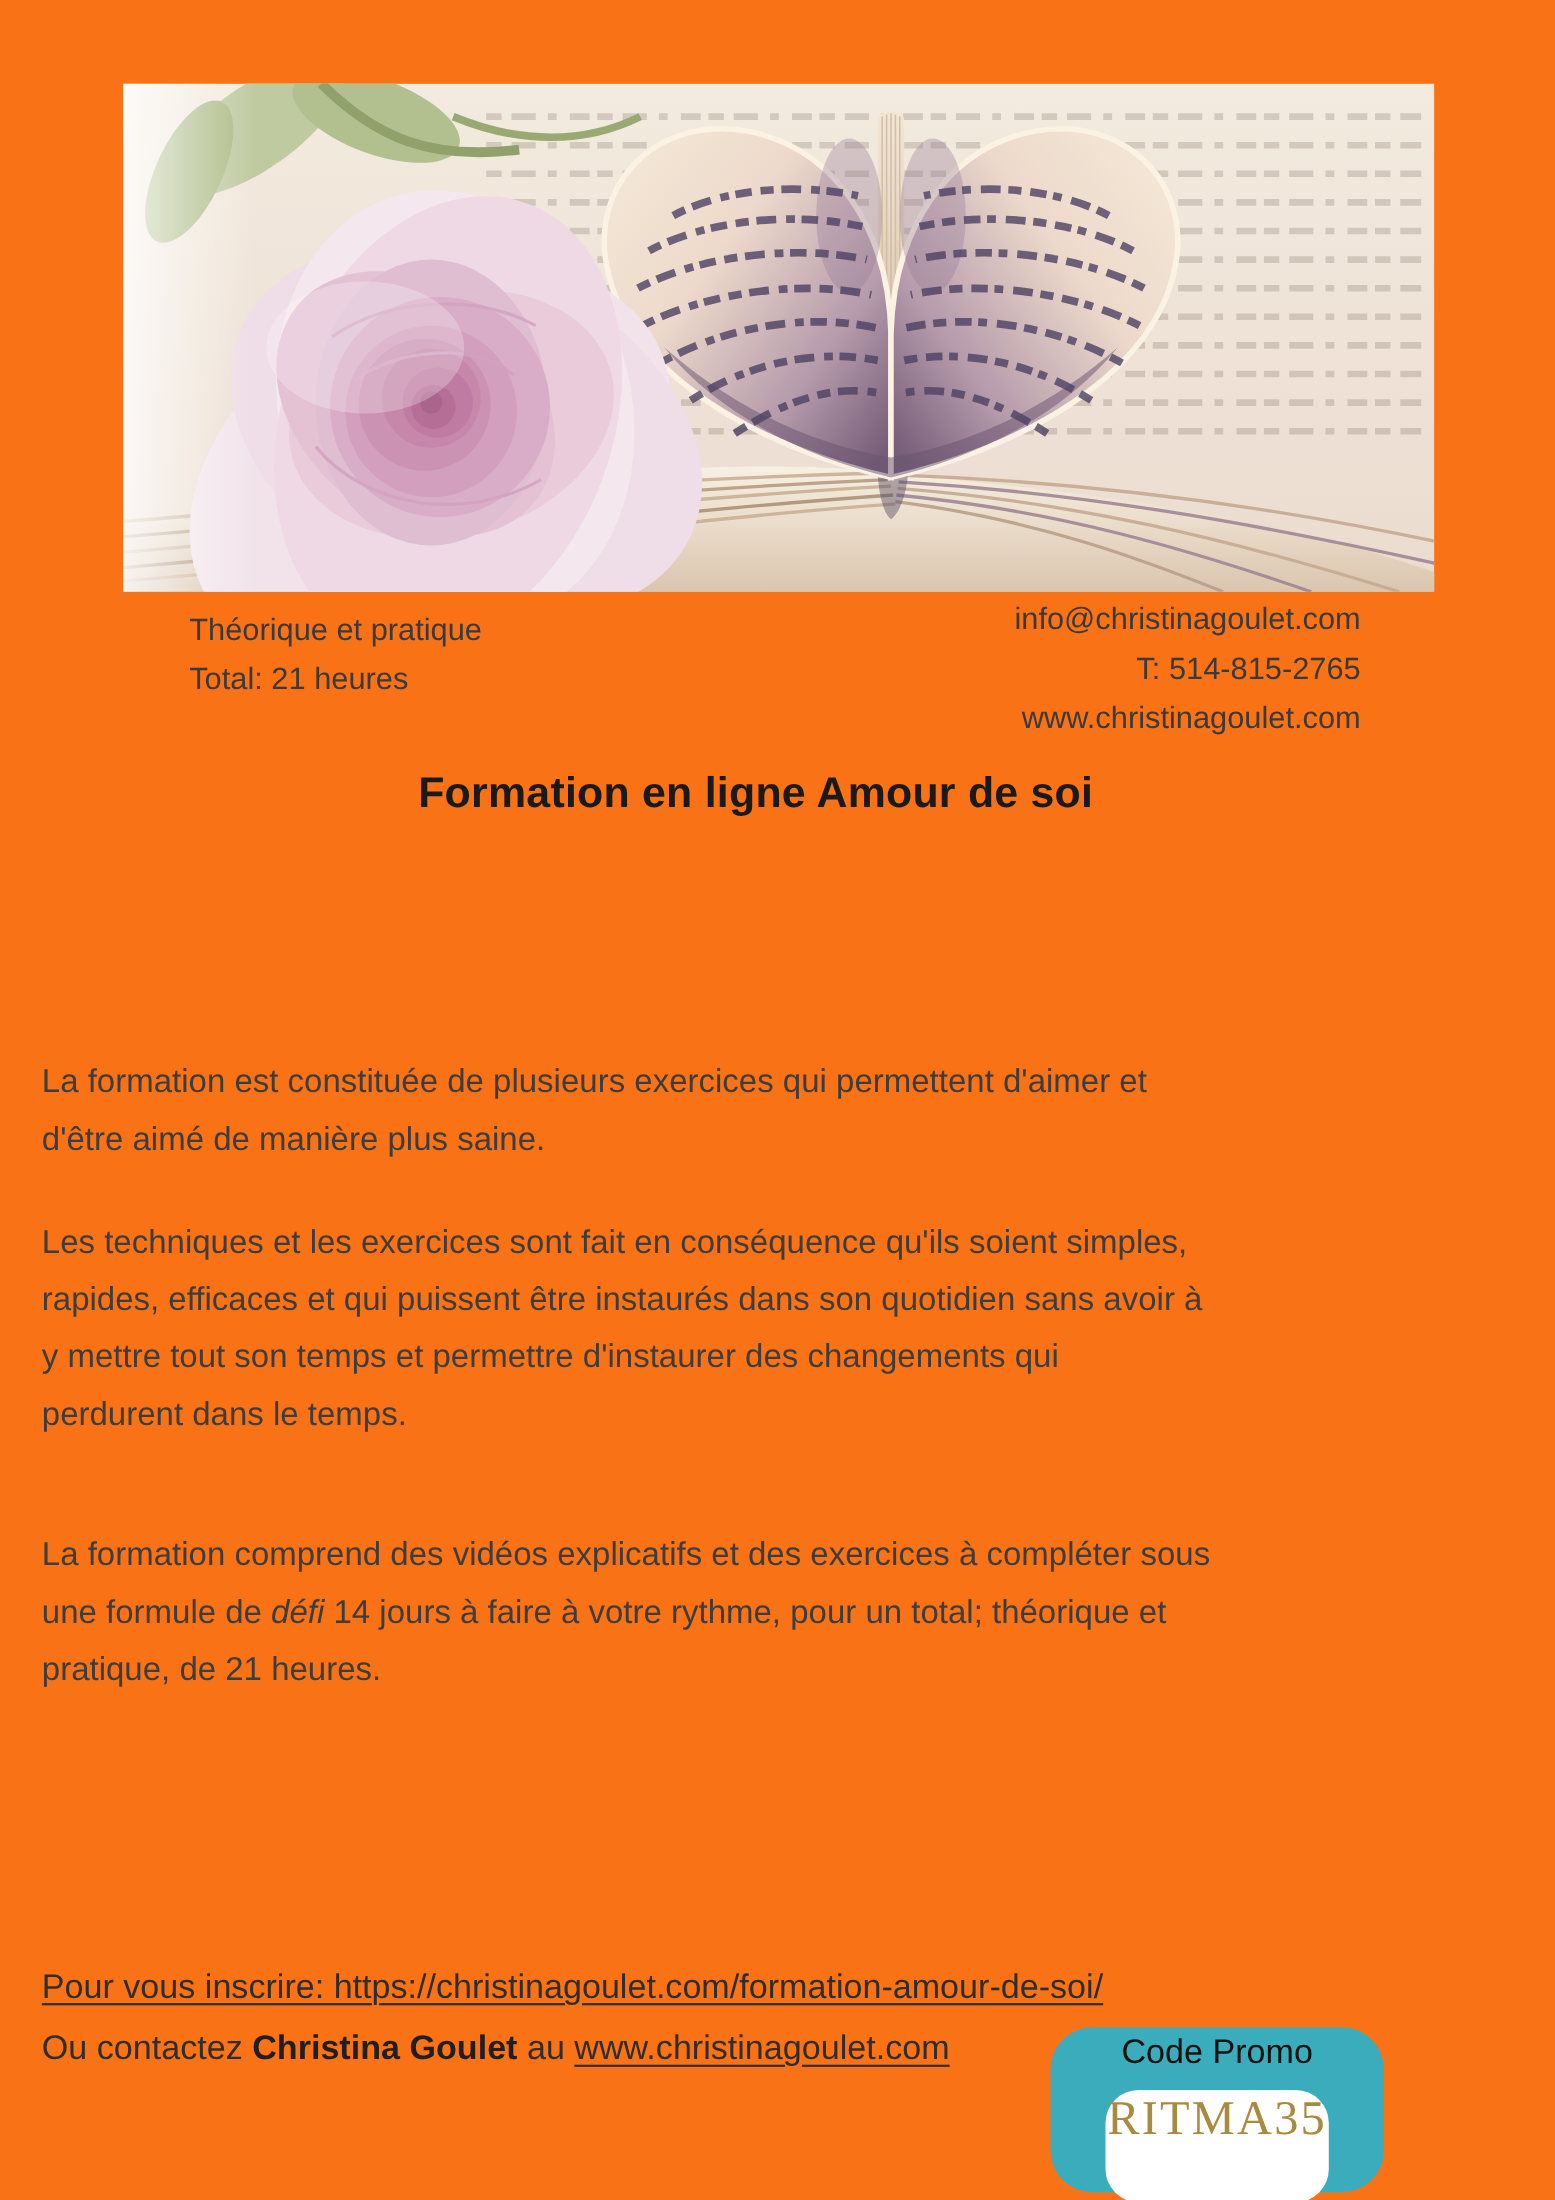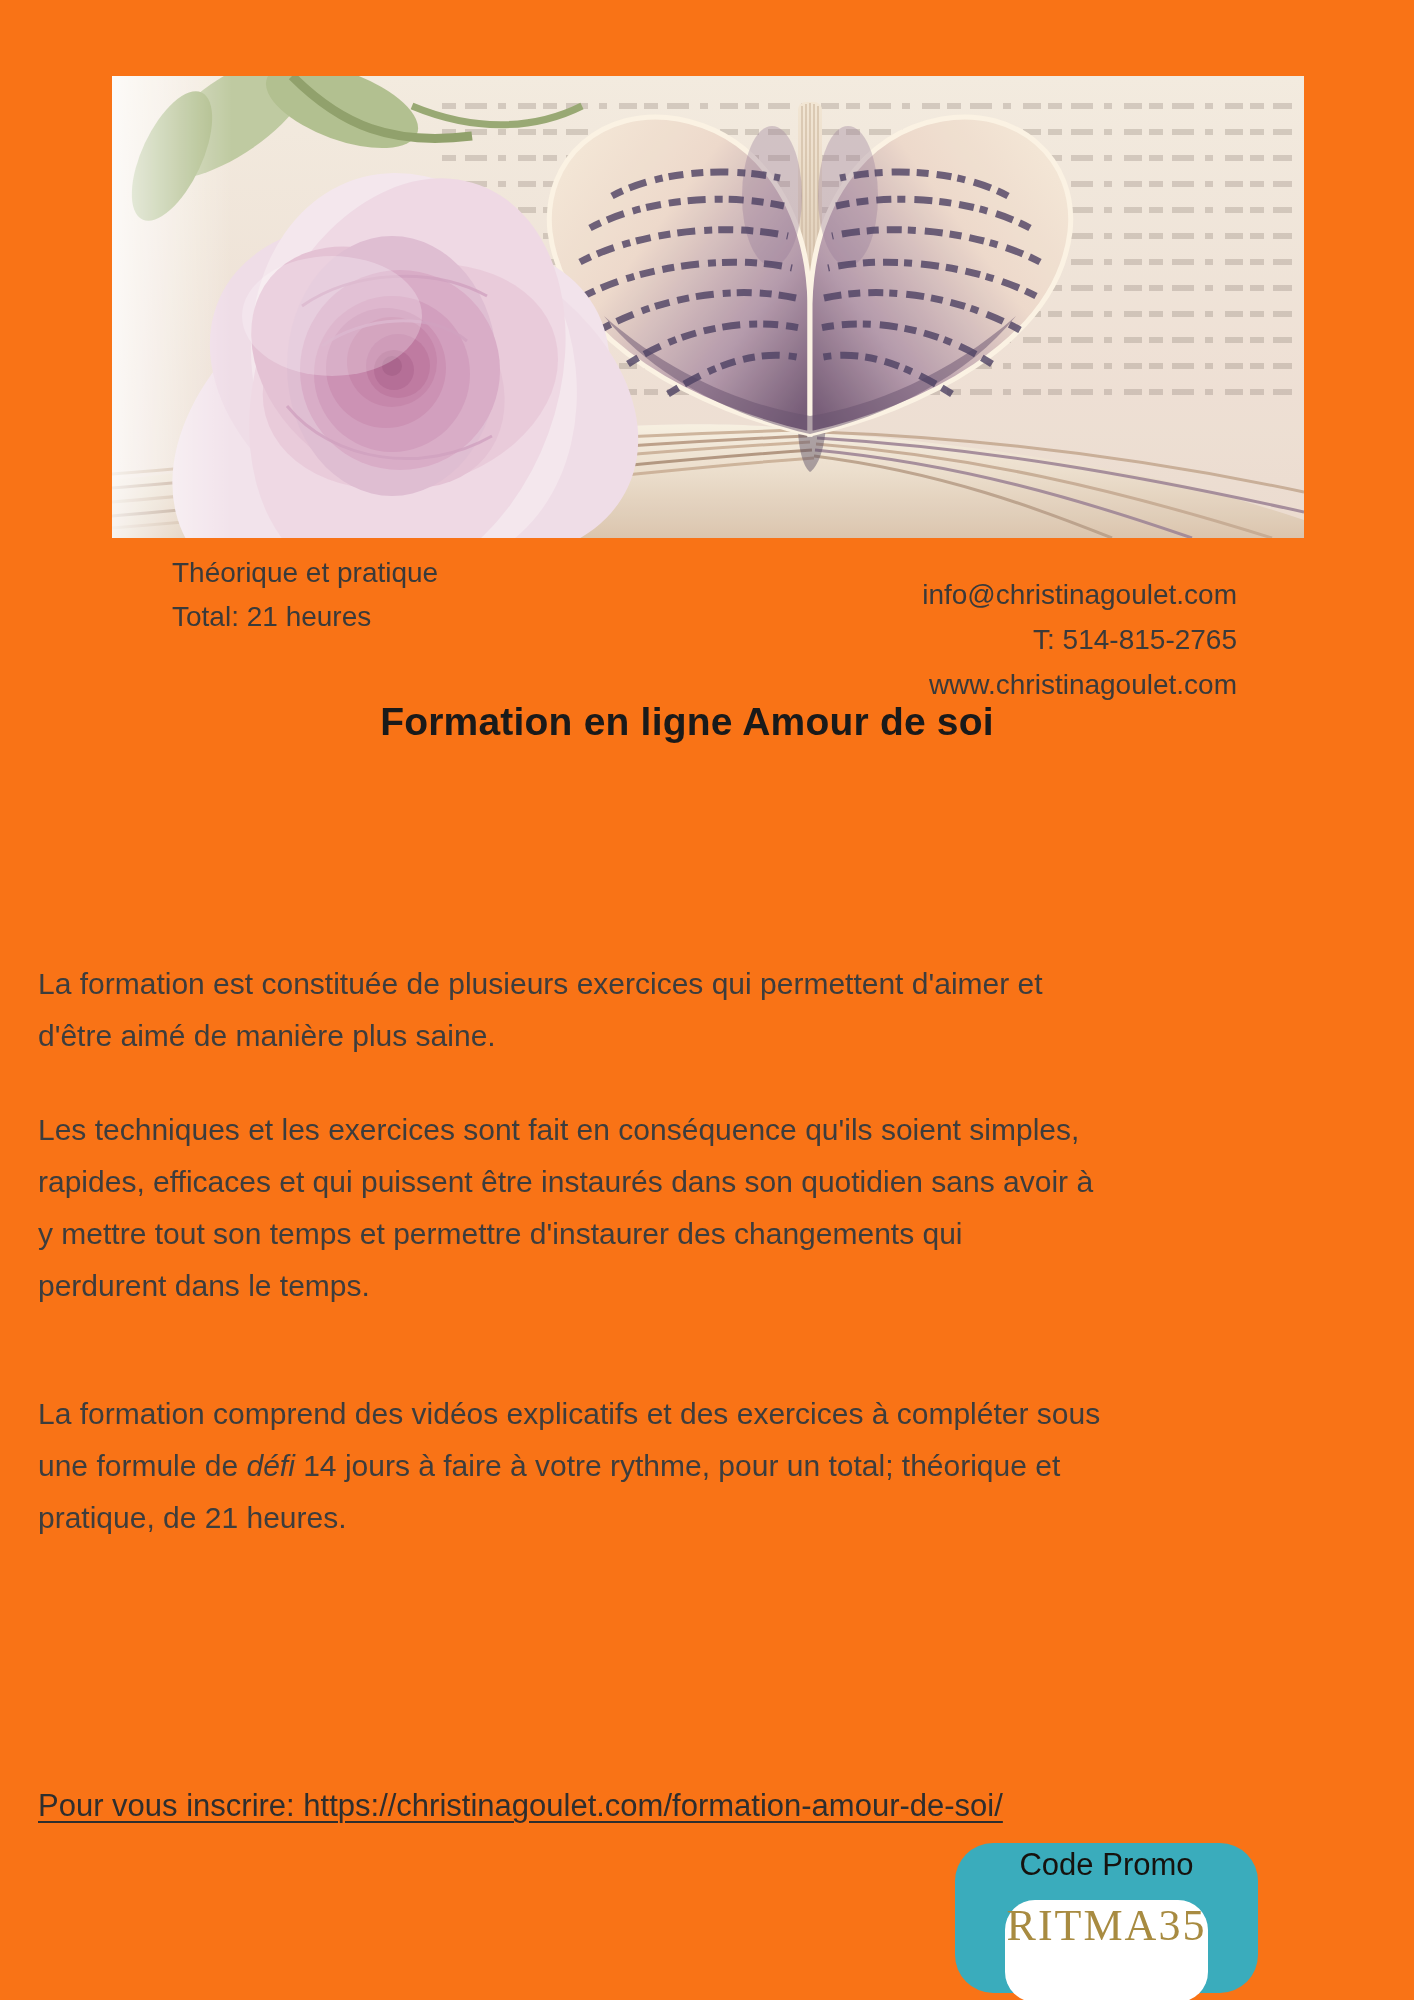--- a/index.html
+++ b/index.html
@@ -12,21 +12,21 @@
   }
   .photo{
     position:absolute;left:112px;top:76px;width:1192px;height:462px;
   }
   .photo svg{display:block;width:100%;height:100%;}
   .meta-left{
     position:absolute;left:172px;top:551px;
     font-size:28px;line-height:44px;color:#3a3a3a;
   }
   .meta-right{
-    position:absolute;right:177px;top:572px;text-align:right;
+    position:absolute;right:177px;top:540px;text-align:right;
     font-size:28px;line-height:45px;color:#3a3a3a;
   }
   .title{
     position:absolute;left:0;right:40px;top:700px;text-align:center;
     font-size:39px;font-weight:700;color:#1a1a1a;letter-spacing:0.2px;
   }
   .para{
     position:absolute;left:38px;right:30px;
     font-size:30px;line-height:52px;color:#3d3d3d;
     white-space:pre-line;
@@ -230,20 +230,21 @@
 rapides, efficaces et qui puissent être instaurés dans son quotidien sans avoir à
 y mettre tout son temps et permettre d'instaurer des changements qui
 perdurent dans le temps.</div>
   <div class="para p4"><span>La formation comprend des vidéos explicatifs et des exercices à compléter sous
 une formule de </span><span class="italic">défi</span><span> 14 jours à faire à votre rythme, pour un total; théorique et
 pratique, de 21 heures.</span></div>
 
   <div class="footer-line1">
     <a href="#">Pour vous inscrire: https://christinagoulet.com/formation-amour-de-soi/</a>
   </div>
+  <div class="footer-line2"><span>Ou contactez </span><span class="name">Christina Goulet</span><span> au </span><a href="#">www.christinagoulet.com</a></div>
 
   <div class="promo-badge">
     <div class="promo-label">Code Promo</div>
     <div class="promo-inner">
       <span class="promo-code">RITMA35</span>
     </div>
   </div>
 
 </div>
 

